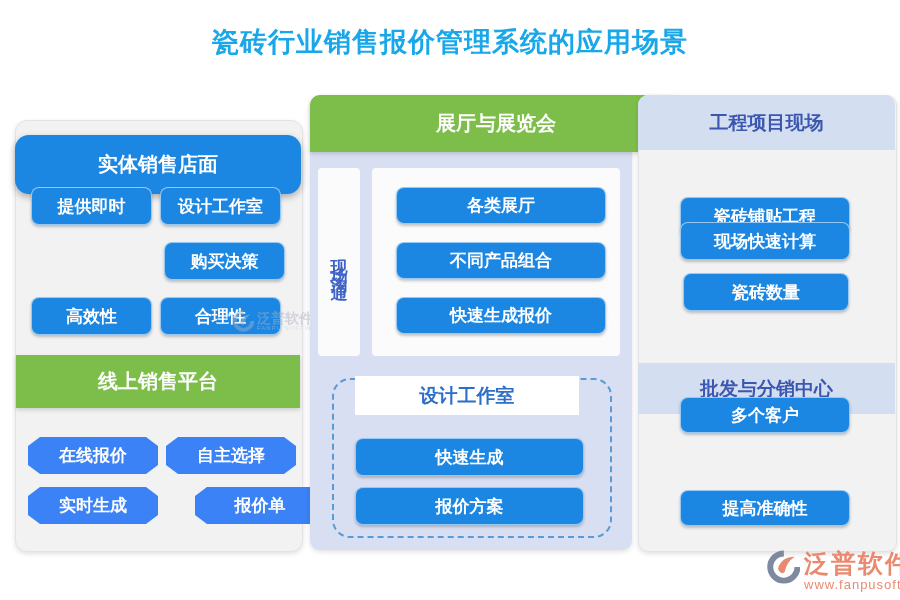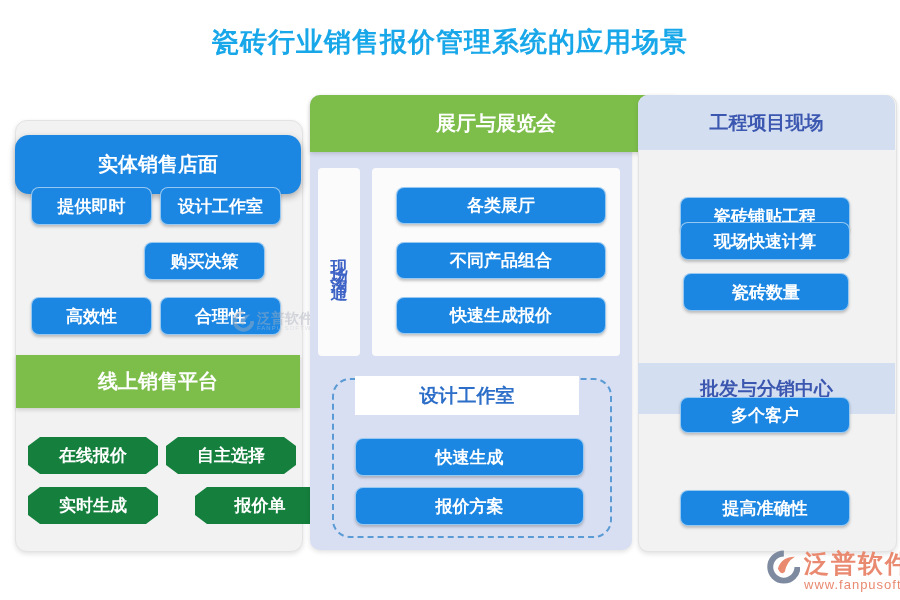--- a/index.html
+++ b/index.html
@@ -14,21 +14,21 @@
   .hdr-blue{background:#1B87E3;border-radius:14px;box-shadow:0 3px 7px rgba(0,0,0,0.3);
             color:#fff;font-size:20px;font-weight:bold;display:flex;align-items:center;justify-content:center;margin-top:40px;}
   .hdr-green{background:#7DBE4B;color:#fff;font-size:20px;font-weight:bold;
              display:flex;align-items:center;justify-content:center;box-shadow:0 2px 4px rgba(0,0,0,0.15);}
   .hdr-green.rtop{border-radius:10px 10px 0 0;}
   .hdr-band{background:#D3DEF0;color:#3B57B0;font-size:19px;font-weight:bold;
             display:flex;align-items:center;justify-content:center;}
   .btn-blue{background:#1B87E3;color:#fff;border-radius:8px;font-size:17px;font-weight:bold;
             display:flex;align-items:center;justify-content:center;
             box-shadow:0 2px 3px rgba(0,0,0,0.22);border:1px solid rgba(255,255,255,0.55);}
-  .btn-green{background:#15803d;color:#fff;font-size:17px;font-weight:bold;
+  .btn-green{background:#3b82f6;color:#fff;font-size:17px;font-weight:bold;
              display:flex;align-items:center;justify-content:center;
              clip-path:polygon(12px 0,calc(100% - 12px) 0,100% 9px,100% calc(100% - 9px),
                                calc(100% - 12px) 100%,12px 100%,0 calc(100% - 9px),0 9px);
              filter:drop-shadow(0 2px 2px rgba(0,0,0,0.25));}
   .white-box{background:#FBFBFB;border-radius:4px;}
   .v-label{writing-mode:vertical-rl;text-orientation:upright;color:#3E63C6;font-size:17px;
            font-weight:bold;letter-spacing:8px;display:flex;align-items:center;justify-content:center;}
   .dashed-box{border:2px dashed #5B9BD5;border-radius:18px;}
   .studio-band{background:#ffffff;color:#2D6FC8;font-size:19px;font-weight:bold;
                display:flex;align-items:center;justify-content:center;}
@@ -45,21 +45,21 @@
 <div id="app">
 
   <div class="abs title">瓷砖行业销售报价管理系统的应用场景</div>
 
   <div class="abs panel-gray" style="left:15px;top:120px;width:286px;height:430px;"></div>
 
   <div class="abs hdr-blue" style="left:15px;top:95px;width:286px;height:59px;">实体销售店面</div>
 
   <div class="abs btn-blue" style="left:31px;top:187px;width:119px;height:36px;">提供即时</div>
   <div class="abs btn-blue" style="left:160px;top:187px;width:119px;height:36px;">设计工作室</div>
-  <div class="abs btn-blue" style="left:144px;top:242px;width:119px;height:36px;">购买决策</div>
+  <div class="abs btn-blue" style="left:164px;top:242px;width:119px;height:36px;">购买决策</div>
   <div class="abs btn-blue" style="left:31px;top:297px;width:119px;height:36px;">高效性</div>
   <div class="abs btn-blue" style="left:160px;top:297px;width:119px;height:36px;">合理性</div>
 
   <div class="abs watermark" style="left:232px;top:310px;">
     <svg width="22" height="22" viewBox="0 0 40 40">
       <path d="M21 4 A16 16 0 1 0 37 20" stroke="#A9AFBC" stroke-width="7" fill="none"></path>
       <path d="M14 22 Q18 8 34 8 Q24 14 22 26 Q18 30 14 22" fill="#B8BDC9"></path>
     </svg>
     <div>
       <div class="wm-text">泛普软件</div>

